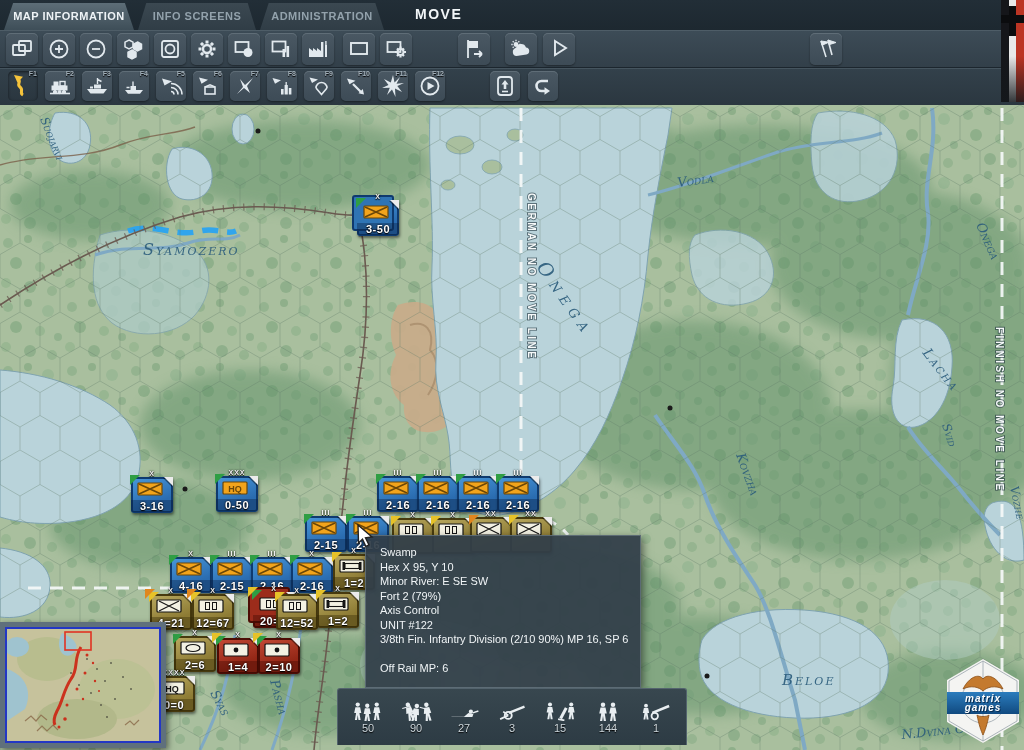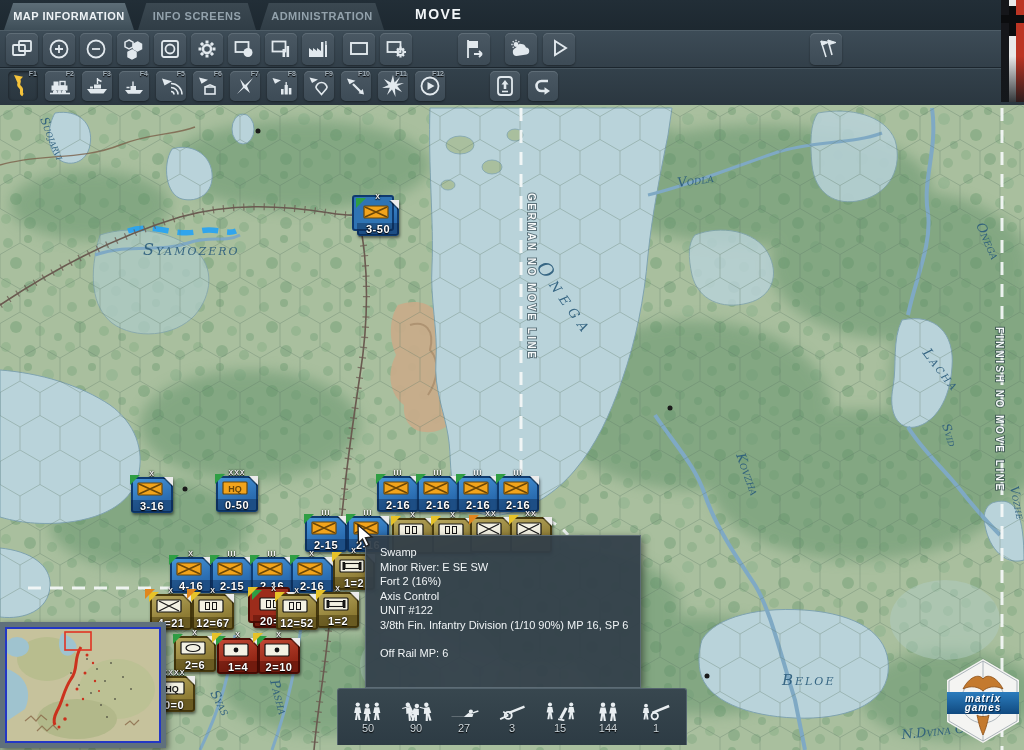--- a/index.html
+++ b/index.html
@@ -798,25 +798,26 @@
         <svg class="sym" viewBox="0 0 26 14">
           <rect x="1" y="1" width="24" height="12" rx="1" fill="#f3f1e3" stroke="#141414" stroke-width="1.2"></rect>
           <text x="13" y="10.5" text-anchor="middle" font-size="9" font-weight="bold" fill="#141414" font-family="Liberation Sans,sans-serif">HQ</text>
         </svg>
         <span class="cval">0=0</span>
       </div>
     </div>
 
 <div id="tooltip">
   <div>Swamp</div>
+  <div>Hex X 95, Y 10</div>
   <div>Minor River: E SE SW</div>
-  <div>Fort  2 (16%)</div>
+  <div>Fort  2 (79%)</div>
   <div>Axis Control</div>
   <div>UNIT #122</div>
-  <div>3/8th Fin. Infantry Division   (1/10 90%) MP 16, SP 6</div>
+  <div>3/8th Fin. Infantry Division   (2/10 90%) MP 16, SP 6</div>
   <div class="gap"></div>
   <div>Off Rail MP: 6</div>
 </div>
 
 <div id="stats">
   <div class="stat">
         <svg>
           <use href="#st-squad"></use>
         </svg>
         <span class="sv">50</span>

